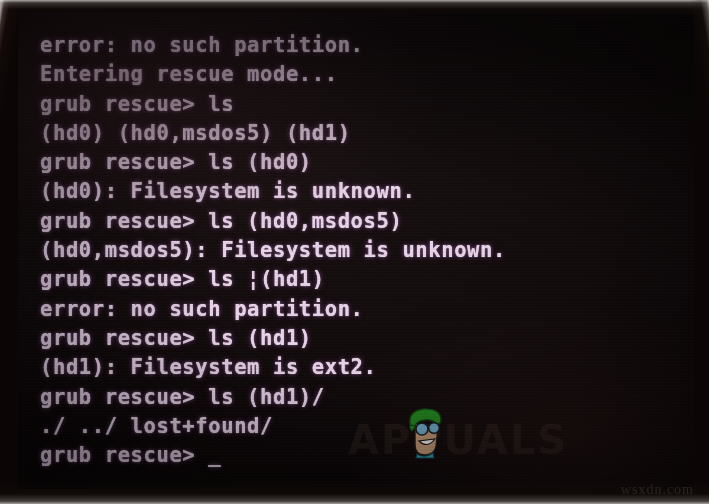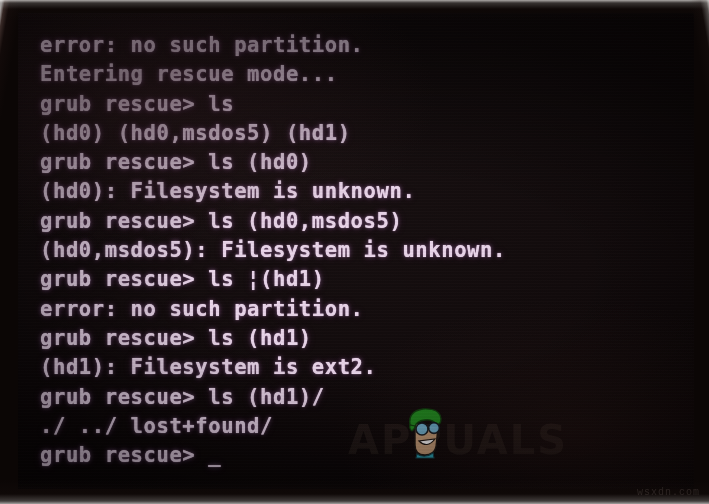--- a/index.html
+++ b/index.html
@@ -111,24 +111,24 @@
     position: absolute;
     left: 55px;
     top: 0px;
     width: 44px;
     height: 56px;
   }
 
   
   #sitestamp {
     position: absolute;
-    right: 9px;
+    right: 15px;
     bottom: 6px;
-    font-family: Liberation Mono, monospace;
-    font-size: 10px;
+    font-family: Liberation Serif, serif;
+    font-size: 14px;
     letter-spacing: 1px;
     color: rgba(190,175,170,0.16);
     z-index: 7;
   }
 
   
   #scanlines {
     position: absolute;
     inset: 0;
     background: repeating-linear-gradient(

